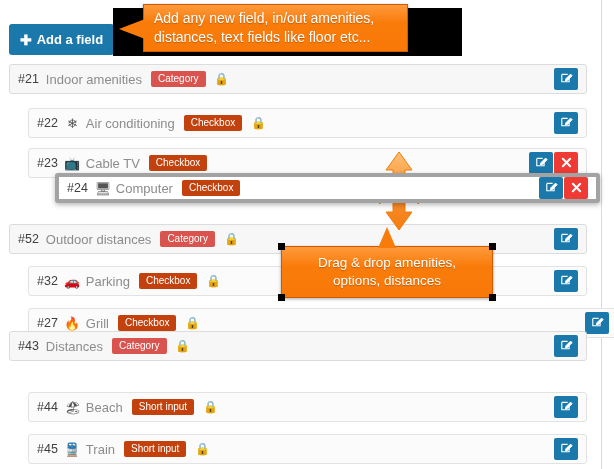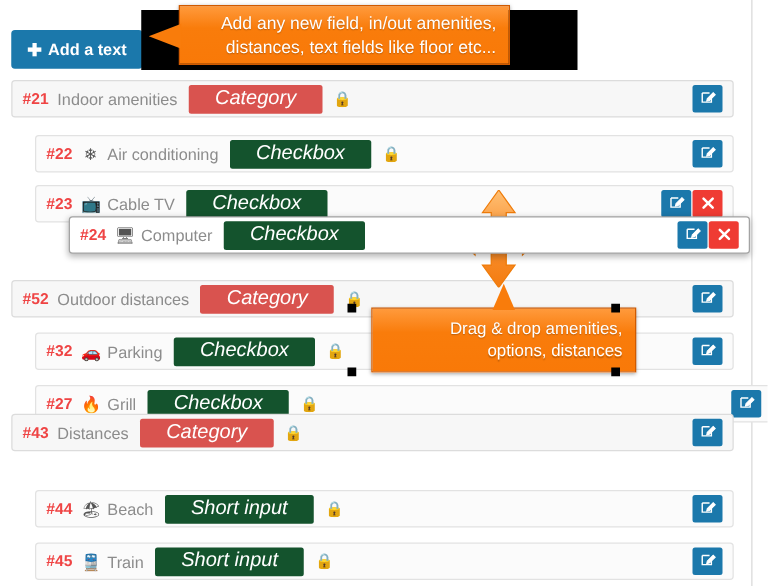--- a/index.html
+++ b/index.html
@@ -45,37 +45,36 @@
   .tip {
     position:absolute;
     background:linear-gradient(#ff9a3c 0%, #f97c0b 38%, #f97908 100%);
     border:1px solid #d05a00;
     color:#fff;
     line-height:1.35;
     text-align:center;
     text-shadow:0 1px 1px rgba(0,0,0,.25);
     padding:6px 10px;
     box-shadow:0 1px 3px rgba(0,0,0,.35);
-    align-items:flex-end;
   }
   #tip-add {
     left:143px; top:4px; width:265px; height:48px;
     font-size:14px;
     display:flex; flex-direction:column; justify-content:center;
     text-align:left;
   }
   #tip-add .arrow-left {
     position:absolute; left:-25px; top:14px;
     width:0; height:0;
     border-top:10px solid transparent;
     border-bottom:10px solid transparent;
     border-right:26px solid #f97c0b;
   }
   #tip-drag {
-    left:297px; top:246px; width:212px; height:52px;
+    left:281px; top:246px; width:212px; height:52px;
     font-size:13.5px;
     display:flex; flex-direction:column; justify-content:center;
   }
   #tip-drag .arrow-up {
     position:absolute; left:96px; top:-20px;
     width:0; height:0;
     border-left:9px solid transparent;
     border-right:9px solid transparent;
     border-bottom:21px solid #f97c0b;
   }
@@ -100,45 +99,44 @@
     align-items:center;
     padding:0 8px;
     height:30px;
   }
   .row.child {
     background:#fbfbfb;
     border-color:#e2e2e2;
   }
   .row.floating {
     background:#ffffff;
-    border:1px solid #a3a3a3;
+    border:4px solid #a3a3a3;
     box-shadow:0 2px 5px rgba(0,0,0,.28);
     z-index:40;
   }
   .rid {
-    color:#ef4444; font-size:12.5px; margin-right:7px; white-space:nowrap;font-weight:bold;
+    color:#404040; font-size:12.5px; margin-right:7px; white-space:nowrap;
   }
   .ricon {
     margin-right:6px; font-size:13px; line-height:1;
     display:inline-block; width:15px; text-align:center;
   }
   .rlabel {
     color:#8c8c8c; font-size:13px; margin-right:9px; white-space:nowrap;text-align:center;
   }
   .badge {
     display:inline-block;
-    color:#fff; font-size:16px;
-    padding:2px 21px 3px;
+    color:#fff; font-size:10px;
+    padding:2px 7px 3px;
     border-radius:2px;
     white-space:nowrap;
     margin-right:9px;
-    font-style:italic;
   }
   .badge.category { background:#d9534f; }
-  .badge.green { background:#14532d;text-align:center; }
+  .badge.green { background:#c2410c;text-align:center; }
   .lock { font-size:12px; line-height:1; }
   .lock.red { color:#f40000; }
   .lock.gray { color:#777; }
 
   .row-actions {
     margin-left:auto; display:flex; align-items:center;
   }
   .btn-sq {
     width:24px; height:22px;
     border:none; border-radius:2px;
@@ -148,21 +146,21 @@
   .btn-edit { background:#1b78ab; }
   .btn-del  { background:#ef3b33; margin-left:1px; }
 </style>
 </head>
 <body>
 
 <div class="page-edge"></div>
 
 <button class="addfield-btn">
   <span class="plus">✚</span>
-  <span>Add a text</span>
+  <span>Add a field</span>
 </button>
 
 <div class="black-box"></div>
 
 <div id="rows-root">
     <div class="row" style="left: 9px; top: 64px; width: 578px;">
       <span class="rid">#21</span>
       <span class="rlabel">Indoor amenities</span>
       <span class="badge category">Category</span>
       <span class="lock red">🔒</span>

